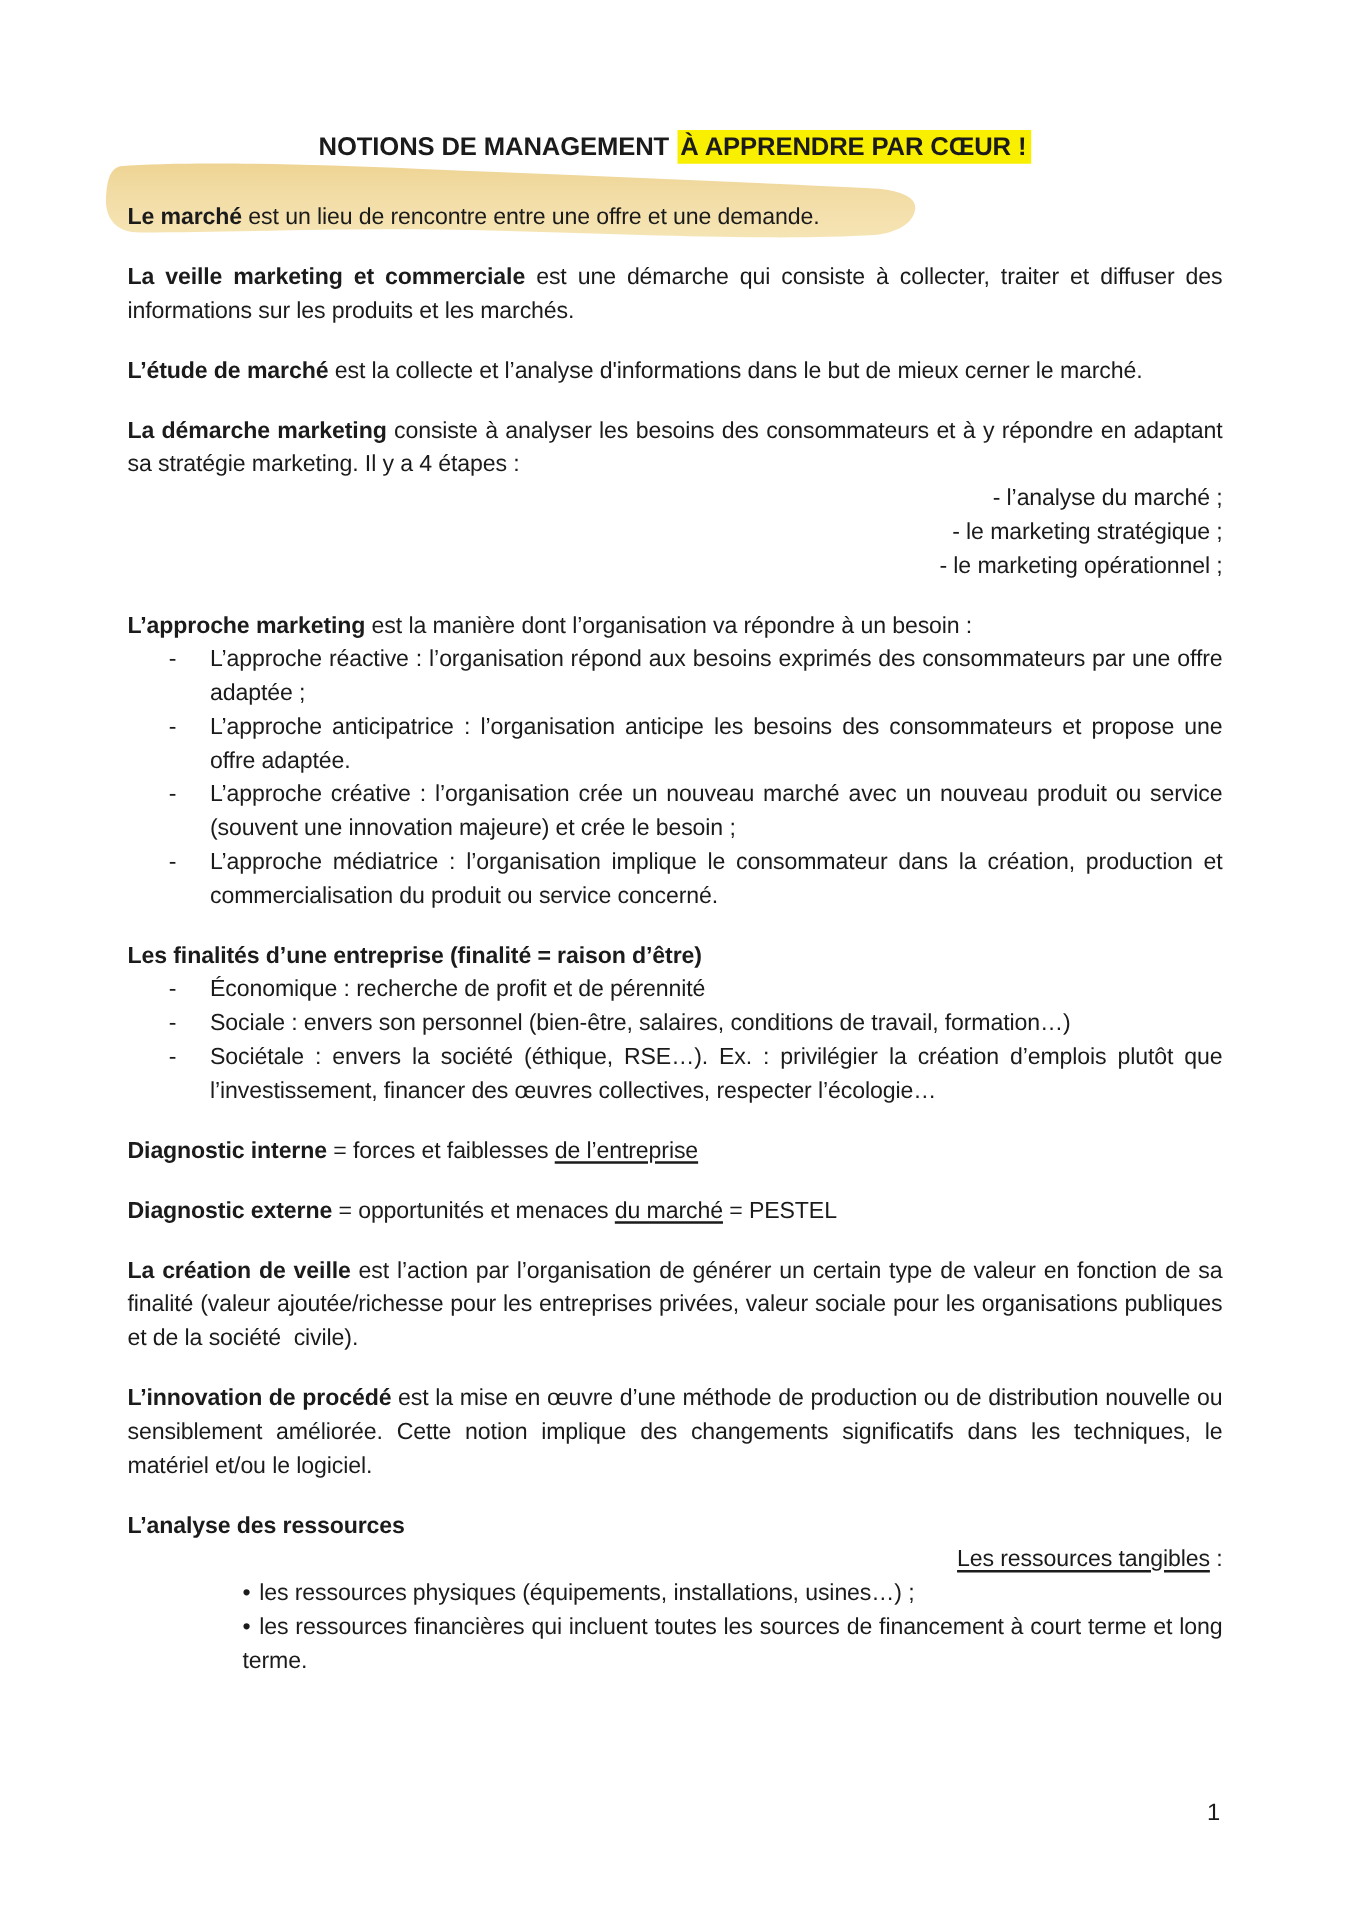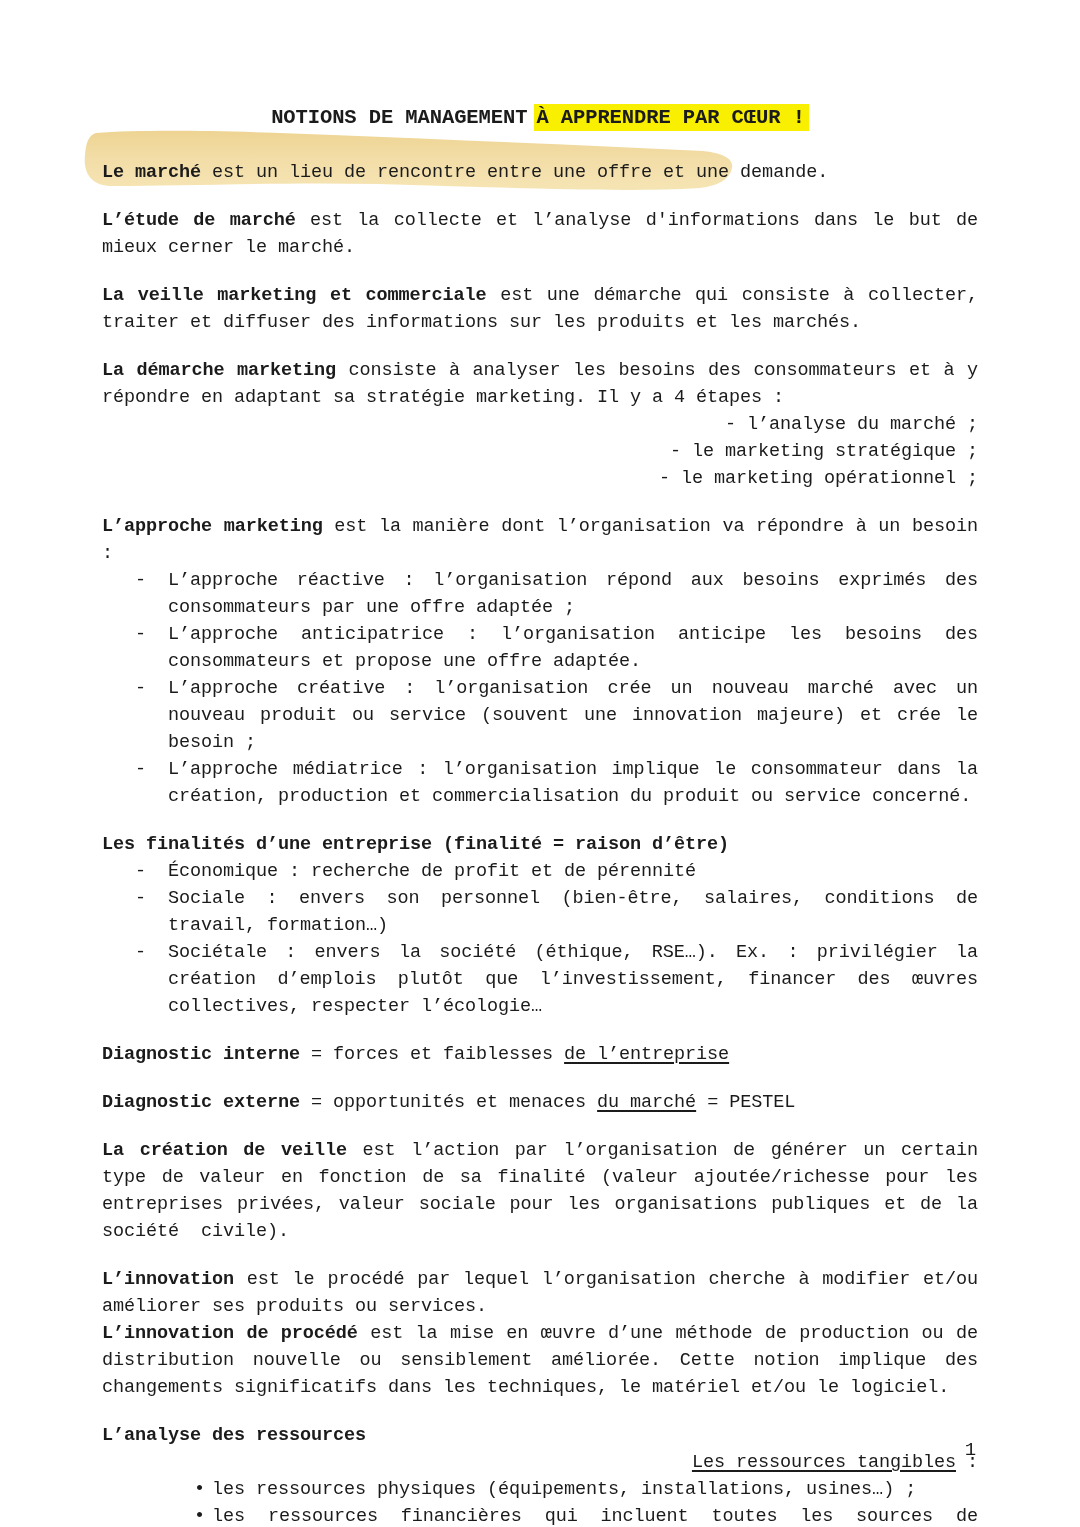--- a/index.html
+++ b/index.html
@@ -11,21 +11,20 @@
     overflow: hidden;
   }
   .page {
     position: relative;
     width: 1080px; height: 1527px;
     padding: 104px 102px 0 102px;
     box-sizing: border-box;
     font-size: 18.5px;
     line-height: 27px;
     letter-spacing: -0.1px;
-    font-family: Liberation Mono, monospace;
   }
   .hl-stroke {
     position: absolute;
     left: 78px; top: 124px;
     width: 680px; height: 80px;
     pointer-events: none;
   }
   .title {
     position: relative;
     font-size: 20.5px;
@@ -89,23 +88,23 @@
       C 540,69 420,63 300,60
       C 200,58 110,62 34,62
       C 14,62 5,50 7,31
       C 8,18 11,11 18,9 Z"></path>
   </svg>
 
   <h1 class="title"><span class="t-main">NOTIONS DE MANAGEMENT</span><span class="hl-yellow">À APPRENDRE PAR CŒUR !</span></h1>
 
   <p class="para"><strong>Le marché</strong><span> est un lieu de rencontre entre une offre et une demande.</span></p>
 
+  <p class="para"><strong>La veille marketing et commerciale</strong><span> est une démarche qui consiste à collecter, traiter et diffuser des informations sur les produits et les marchés.</span></p>
+
   <p class="para"><strong>L’étude de marché</strong><span> est la collecte et l’analyse d'informations dans le but de mieux cerner le marché.</span></p>
-
-  <p class="para"><strong>La veille marketing et commerciale</strong><span> est une démarche qui consiste à collecter, traiter et diffuser des informations sur les produits et les marchés.</span></p>
 
   <div class="block">
     <p class="para"><strong>La démarche marketing</strong><span> consiste à analyser les besoins des consommateurs et à y répondre en adaptant sa stratégie marketing. Il y a 4 étapes :</span></p>
     <div class="plain-line">- l’analyse du marché ;</div>
     <div class="plain-line">- le marketing stratégique ;</div>
     <div class="plain-line">- le marketing opérationnel ;</div>
   </div>
 
   <div class="block">
     <p class="para"><strong>L’approche marketing</strong><span> est la manière dont l’organisation va répondre à un besoin :</span></p>
@@ -122,21 +121,20 @@
     <div class="dash-item"><span class="marker">-</span><span>Sociétale : envers la société (éthique, RSE…). Ex. : privilégier la création d’emplois plutôt que l’investissement, financer des œuvres collectives, respecter l’écologie…</span></div>
   </div>
 
   <p class="para"><strong>Diagnostic interne</strong><span> = forces et faiblesses </span><span class="u">de l’entreprise</span></p>
 
   <p class="para"><strong>Diagnostic externe</strong><span> = opportunités et menaces </span><span class="u">du marché</span><span> = PESTEL</span></p>
 
   <p class="para"><strong>La création de veille</strong><span> est l’action par l’organisation de générer un certain type de valeur en fonction de sa finalité (valeur ajoutée/richesse pour les entreprises privées, valeur sociale pour les organisations publiques et de la société&nbsp; civile).</span></p>
 
   <div class="block">
-    <p class="para"><strong>L’innovation</strong><span> est le procédé par lequel l’organisation cherche à modifier et/ou améliorer ses produits ou services.</span></p>
     <p class="para"><strong>L’innovation de procédé</strong><span> est la mise en œuvre d’une méthode de production ou de distribution nouvelle ou sensiblement améliorée. Cette notion implique des changements significatifs dans les techniques, le matériel et/ou le logiciel.</span></p>
   </div>
 
   <div class="block">
     <p class="para b">L’analyse des ressources</p>
     <p class="para plain-line"><span class="u">Les ressources tangibles</span><span> :</span></p>
     <div class="bullet-item"><span class="marker">•</span><span>les ressources physiques (équipements, installations, usines…) ;</span></div>
     <div class="bullet-item"><span class="marker">•</span><span>les ressources financières qui incluent toutes les sources de financement à court terme et long terme.</span></div>
   </div>
 

